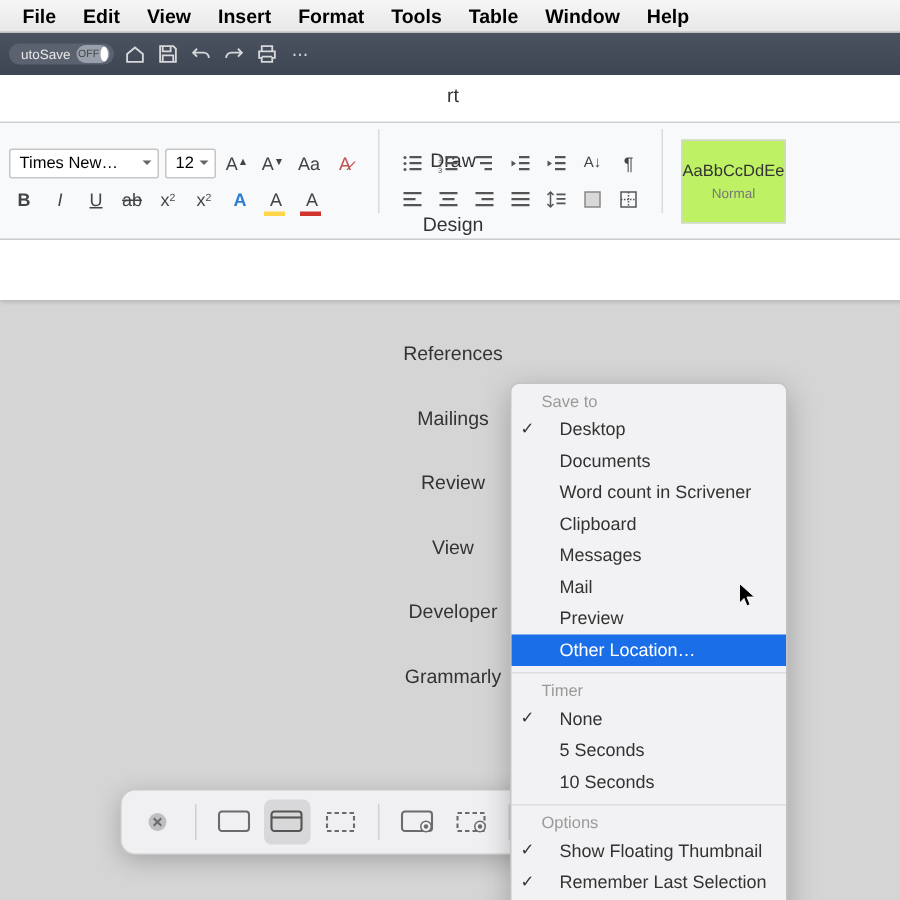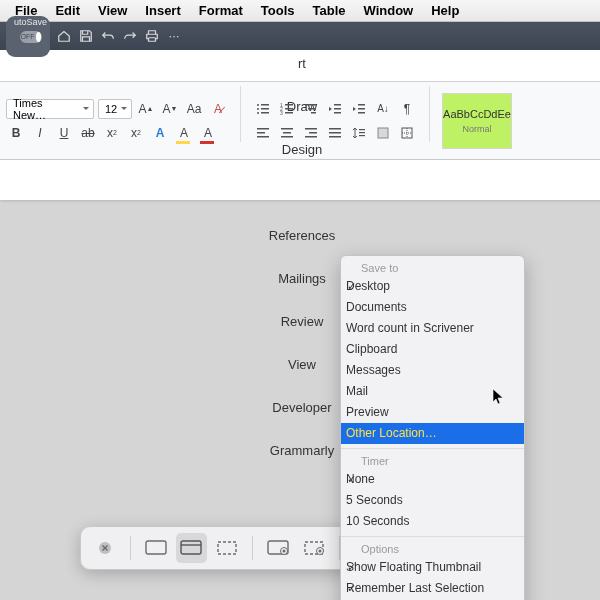--- a/index.html
+++ b/index.html
@@ -2,21 +2,21 @@
 <html><head>
 <meta charset="utf-8">
 <style>
 * { margin: 0; padding: 0; box-sizing: border-box; font-family: -apple-system, "Helvetica Neue", Arial, sans-serif; }
 body { width: 600px; height: 600px; background: #d5d5d5; overflow: hidden; position: relative; }
 
 .menubar { height: 22px; background: linear-gradient(#f6f6f6,#e8e8e8); display: flex; align-items: center; padding-left: 6px; font-size: 13px; border-bottom: 1px solid #c0c0c0; font-weight: bold; }
 .menubar span { padding: 0 9px; cursor: default; }
 
 .qat { height: 28px; background: linear-gradient(#4a5260,#3e4552); display: flex; align-items: center; padding: 0 6px; color: #e8e8e8; font-size: 11px; gap: 6px; }
-.autosave { background: #5a6270; border-radius: 9px; padding: 1px 3px 14px 8px; display: flex; align-items: center; gap: 4px; font-size: 9px; flex-direction: column; }
+.autosave { background: #5a6270; border-radius: 9px; padding: 1px 3px 1px 8px; display: flex; align-items: center; gap: 4px; font-size: 9px; }
 .autosave-pill { background: #9aa0ab; width: 22px; height: 12px; border-radius: 6px; display: flex; align-items: center; justify-content: flex-end; padding: 0 1px; }
 .autosave-knob { width: 10px; height: 10px; border-radius: 50%; background: #fff; }
 .qat-icon { width: 16px; height: 16px; display: flex; align-items: center; justify-content: center; opacity: .9; }
 
 .ribbon-tabs { height: 32px; background: #fff; display: flex; align-items: center; font-size: 13px; padding-left: 4px; gap: 16px; border-bottom: 1px solid #d0d0d0; flex-direction: column; }
 .ribbon-tabs span { padding: 6px 4px; cursor: default; color: #333; }
 
 .ribbon { height: 78px; background: #f8f9fb; border-bottom: 1px solid #cfcfcf; display: flex; padding: 4px 6px; gap: 10px; }
 .ribbon-group { display: flex; flex-direction: column; gap: 4px; justify-content: center; }
 .row { display: flex; align-items: center; gap: 4px; }
@@ -31,23 +31,23 @@
 .page { position: absolute; top: 160px; left: 0; right: -40px; height: 40px; background: #fff; box-shadow: 0 1px 3px rgba(0,0,0,.15); }
 
 .screenshot-bar { position: absolute; left: 80px; bottom: 30px; width: 340px; height: 44px; background: rgba(240,240,242,.96); border: 1px solid #c8c8c8; border-radius: 10px; box-shadow: 0 4px 16px rgba(0,0,0,.22); display: flex; align-items: center; padding: 0 8px; gap: 4px; }
 .sb-btn { width: 34px; height: 30px; border-radius: 5px; display: flex; align-items: center; justify-content: center; color: #555; }
 .sb-btn.active { background: #d8d8da; }
 .sb-sep { width: 1px; height: 24px; background: #cfcfcf; margin: 0 5px; }
 .sb-opt { font-size: 12px; color: #555; display: flex; align-items: center; gap: 3px; padding: 0 4px; }
 
 .popup { position: absolute; left: 340px; top: 255px; width: 185px; background: #f2f2f4; border: 1px solid #c4c4c4; border-radius: 6px; box-shadow: 0 6px 20px rgba(0,0,0,.25); font-size: 12px; padding: 4px 0; }
 .popup-header { color: #9a9a9a; font-size: 11px; padding: 2px 20px 2px 20px; }
-.popup-item { padding: 2px 8px 2px 5px; color: #333; position: relative; line-height: 17px; }
+.popup-item { padding: 2px 8px 2px 32px; color: #333; position: relative; line-height: 17px; }
 .popup-item.check::before { content: "✓"; position: absolute; left: 6px; font-size: 11px; }
-.popup-item.hl { background: #1a6fe8; color: #fde047; }
+.popup-item.hl { background: #1a6fe8; color: #ffffff; }
 .popup-div { height: 1px; background: #dcdcdc; margin: 4px 0; }
 
 .cursor { position: absolute; left: 492px; top: 388px; }
 
 svg { display: block; }
 </style>
 </head>
 <body>
 
 <div class="menubar">
@@ -107,21 +107,21 @@
   <span>Mailings</span>
   <span>Review</span>
   <span>View</span>
   <span>Developer</span>
   <span>Grammarly</span>
 </div>
 
 <div class="ribbon">
   <div class="ribbon-group">
     <div class="row">
-      <div class="combo" style="width:88px">
+      <div class="combo" style="width:100px">
           <span>Times New…</span>
         </div>
       <div class="combo" style="width:34px">
           <span>12</span>
         </div>
       <div class="btn">A<sup style="font-size:7px">▲</sup></div>
       <div class="btn">A<sup style="font-size:7px">▼</sup></div>
       <div class="btn">Aa</div>
       <div class="btn" style="color:#c0504d">A̷</div>
     </div>

